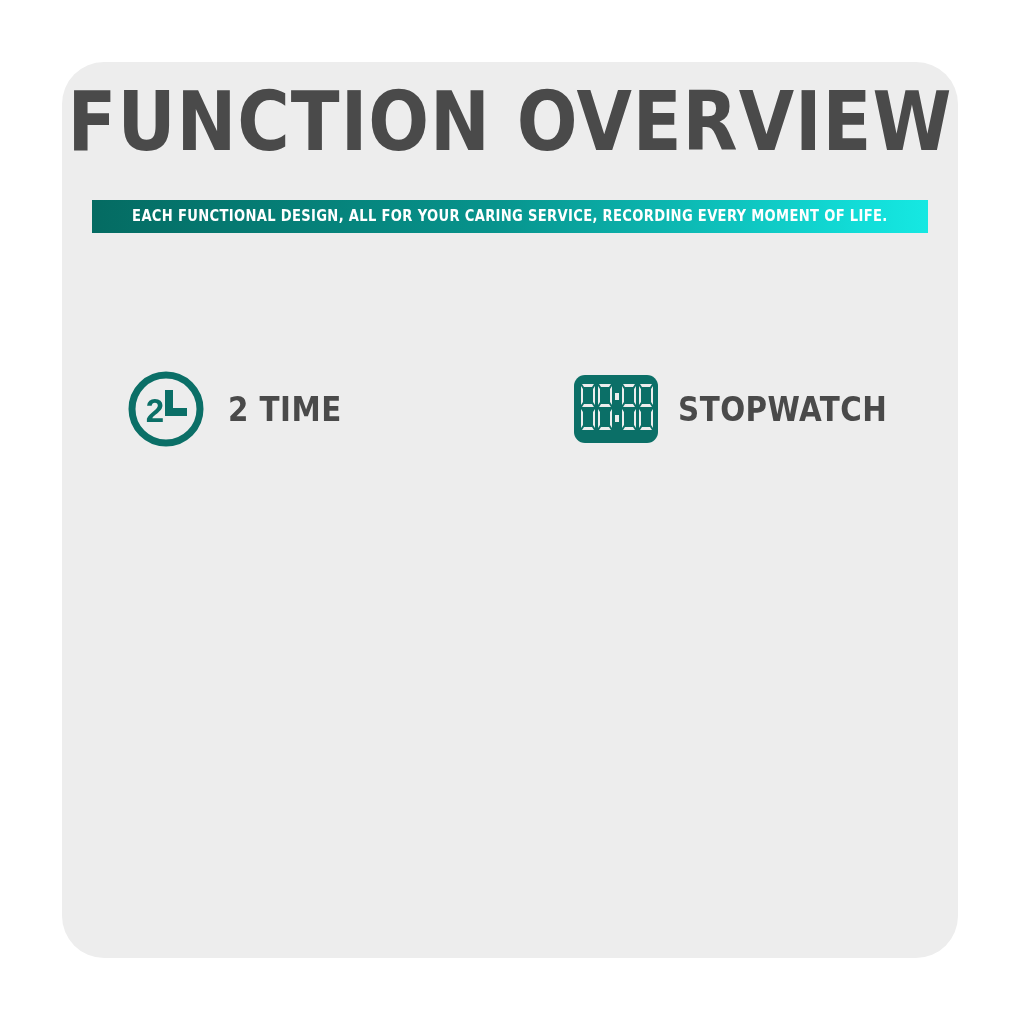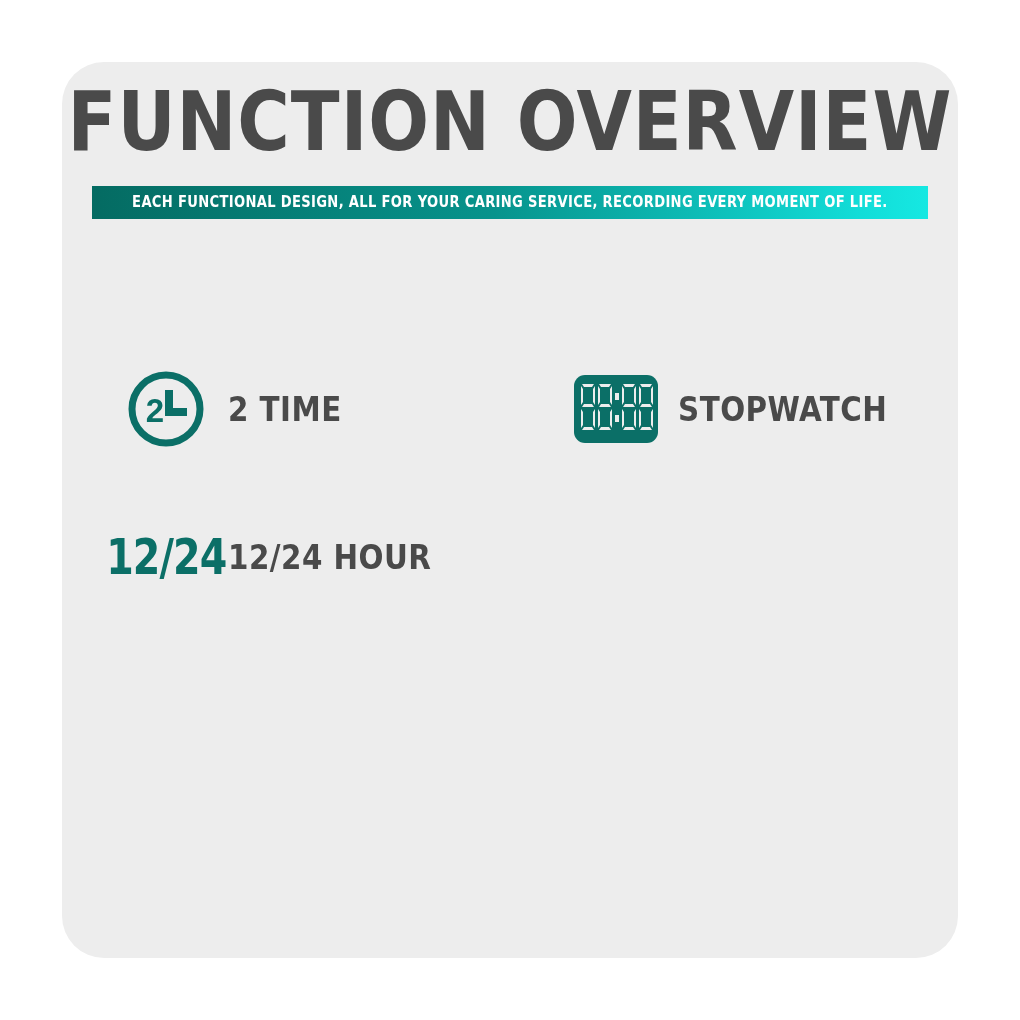--- a/index.html
+++ b/index.html
@@ -45,21 +45,21 @@
     font-size: 82px;
     line-height: 0.98;
     letter-spacing: 1px;
     color: #4a4a4a;
     transform: scaleX(0.97);
     white-space: nowrap;
   }
 
   #subtitle-banner {
     display: inline-block;
-    margin-top: 24px;
+    margin-top: 38px;
     padding: 7px 16px 8px 16px;
     background: linear-gradient(90deg, #046b62 0%, #07938c 48%, #12ddd8 92%, #16e8e2 100%);
     color: #ffffff;
   }
 
   #subtitle-text {
     display: block;
     font-family: "Liberation Sans Narrow", "DejaVu Sans Condensed", "Liberation Sans", sans-serif;
     font-weight: bold;
     font-size: 15.5px;
@@ -188,21 +188,15 @@
         </svg>
       </span>
       <span class="feature-label">STOPWATCH</span>
     </div>
 
 
 
 
 
 
-    <div class="feature-item">
-      <span class="feature-icon">
-        <span class="icon-text">12/24</span>
-      </span>
-      <span class="feature-label">12/24 HOUR</span>
-    </div>
 
   </div>
 </div>
 
 </body></html>

